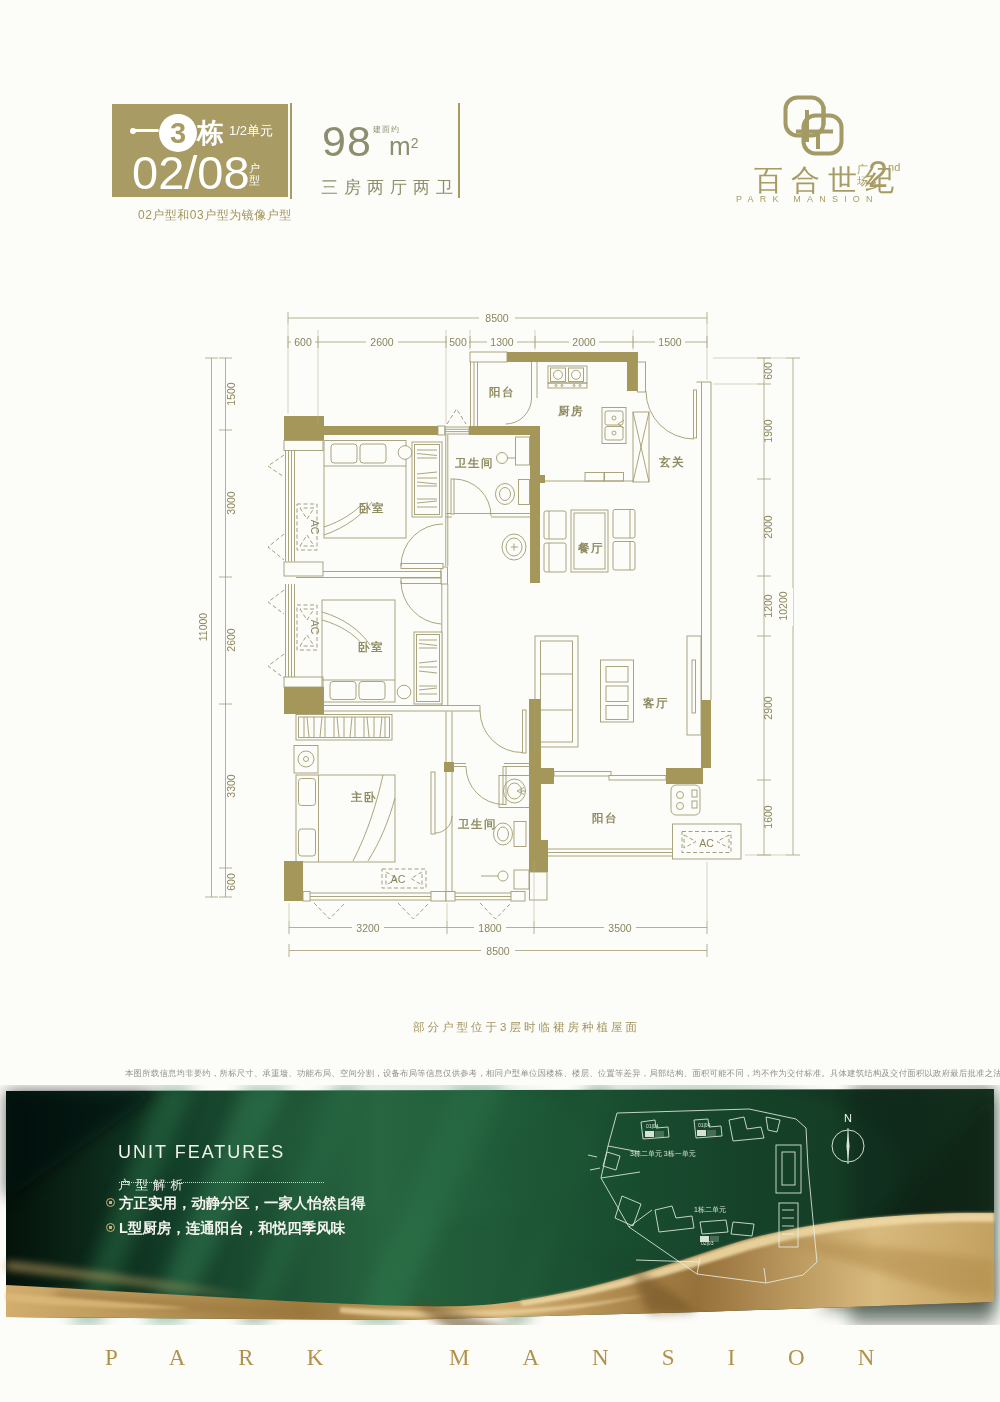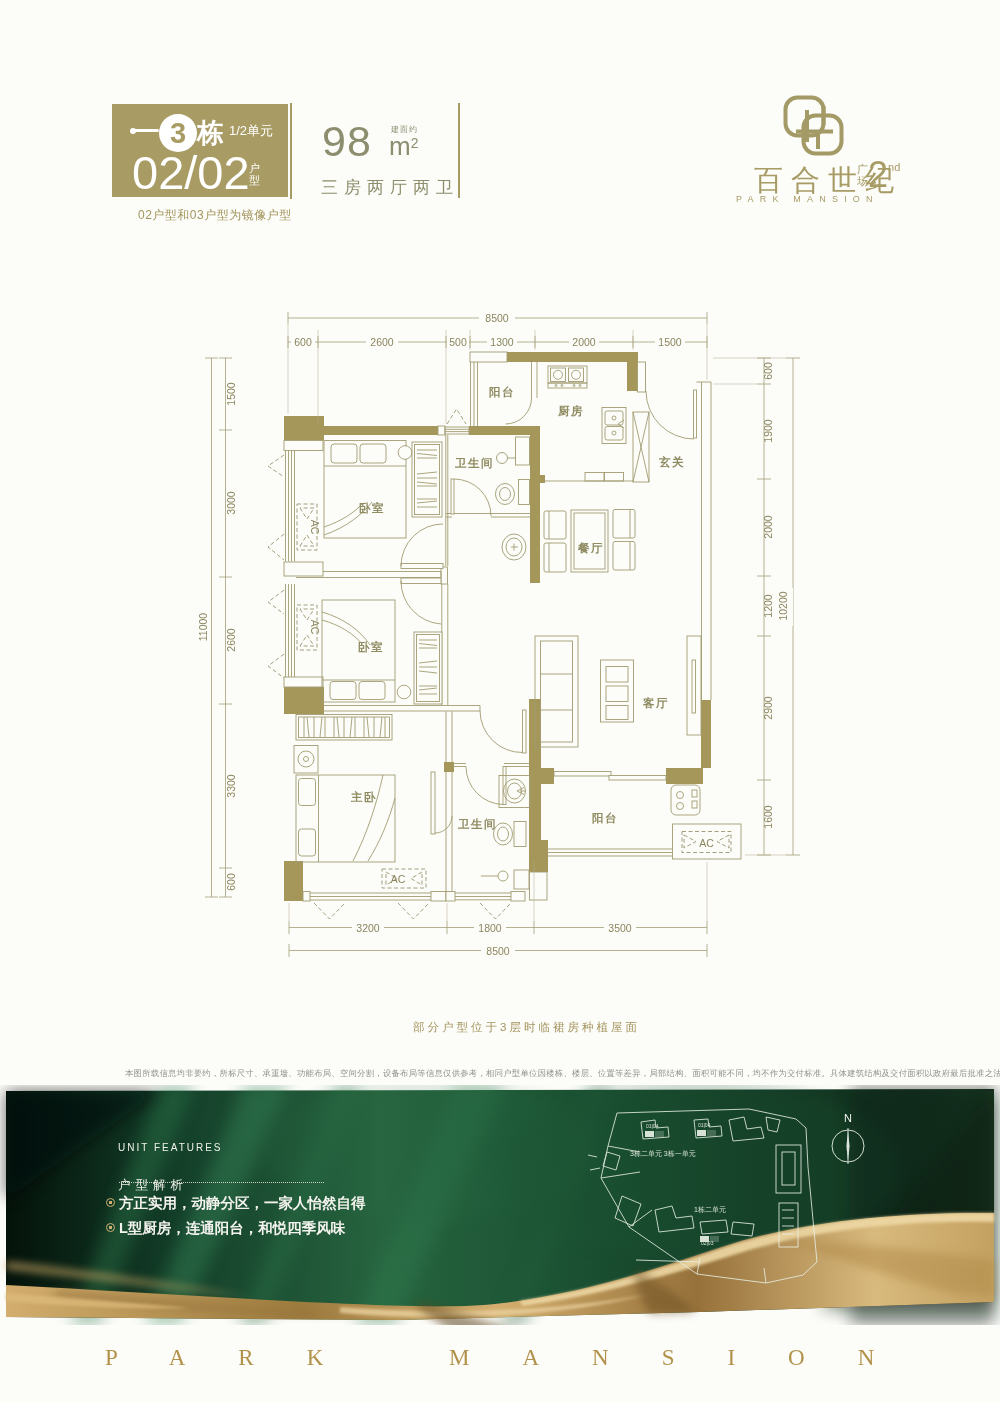--- a/index.html
+++ b/index.html
@@ -13,33 +13,33 @@
 
 <div class="abs" style="left:133px;top:129px;width:26px;height:2.5px;background:#fff;border-radius:2px;"></div>
 <div class="abs" style="left:130px;top:127.5px;width:6px;height:6px;background:#fff;border-radius:50%;"></div>
 
 <div class="abs" style="left:159px;top:114px;width:38px;height:38px;background:#fff;border-radius:50%;color:#a89b64;font-size:29px;font-weight:bold;text-align:center;line-height:38px;">3</div>
 
 <div class="abs" style="left:197px;top:115px;color:#fff;font-size:27px;font-weight:bold;">栋</div>
 
 <div class="abs" style="left:229px;top:122px;color:#fff;font-size:13px;">1/2单元</div>
 
-<div class="abs" style="left:132px;top:145px;color:#fff;font-size:47px;letter-spacing:0px;">02/02</div>
+<div class="abs" style="left:132px;top:145px;color:#fff;font-size:47px;letter-spacing:0px;">02/08</div>
 
 <div class="abs" style="left:249px;top:163px;color:#fff;font-size:11px;line-height:11.5px;">户<br>型</div>
 
 <div class="abs" style="left:138px;top:207px;color:#a3955c;font-size:12px;letter-spacing:0.5px;">02户型和03户型为镜像户型</div>
 
 <div class="abs" style="left:290px;top:103px;width:2px;height:96px;background:#a89b64;"></div>
 
 <div class="abs" style="left:458px;top:103px;width:2px;height:95px;background:#a89b64;"></div>
 
 <div class="abs" style="left:322px;top:117px;color:#8c8e6e;font-size:43px;letter-spacing:1px;">98</div>
 
-<div class="abs" style="left:391px;top:124px;color:#8c8e6e;font-size:8px;letter-spacing:1px;">建面约</div>
+<div class="abs" style="left:373px;top:124px;color:#8c8e6e;font-size:8px;letter-spacing:1px;">建面约</div>
 
 <div class="abs" style="left:389px;top:131px;color:#8c8e6e;font-size:26px;">m<span style="font-size:14px;vertical-align:7px;">2</span></div>
 
 <div class="abs" style="left:321px;top:176px;color:#8d8e6b;font-size:17px;letter-spacing:6px;">三房两厅两卫</div>
 
 <svg class="abs" style="left:780px;top:92px;" width="66" height="66" viewBox="0 0 66 66" fill="none">
 <g stroke="#a49a66" stroke-width="4" stroke-linecap="butt">
 <rect x="5.5" y="5.5" width="38" height="38" rx="12"></rect>
 <rect x="23.5" y="23.5" width="38" height="38" rx="12"></rect>
 <line x1="43.5" y1="14" x2="43.5" y2="33"></line>
@@ -715,21 +715,21 @@
 </g>
 
 <g stroke="#e8efe6" fill="none" stroke-width="0.9">
 <circle cx="848" cy="1146" r="16"></circle>
 <line x1="848" y1="1128" x2="848" y2="1164"></line>
 <path d="M848,1131 L849.6,1146 L848,1161 L846.4,1146 Z" fill="#e8efe6" stroke="none" opacity="0.9"></path>
 <text x="848" y="1122" fill="#eef3ec" stroke="none" font-size="11" text-anchor="middle" font-family="Liberation Sans">N</text>
 </g>
 </svg>
 
-<div class="abs" style="left:118px;top:1142px;color:#f2f2ec;font-size:10px;letter-spacing:2px;">UNIT FEATURES</div>
+<div class="abs" style="left:118px;top:1142px;color:#f2f2ec;font-size:18px;letter-spacing:2px;">UNIT FEATURES</div>
 <div class="abs" style="left:118px;top:1158px;color:#f2f2ec;font-size:12.5px;letter-spacing:5px;margin-top:19px;">户型解析</div>
 
 <div class="abs" style="left:119px;top:1182px;width:205px;border-top:1px dotted #cfcfc6;"></div>
 
 <div class="abs" style="left:106px;top:1191px;color:#f4f3ee;font-size:14.5px;line-height:25.2px;font-weight:bold;">
 <div><span class="blt"></span>方正实用，动静分区，一家人怡然自得</div>
 <div><span class="blt"></span>L型厨房，连通阳台，和悦四季风味</div>
 </div>
 <style>
 .blt{display:inline-block;width:7px;height:7px;border:1.5px solid #cdb174;border-radius:50%;margin-right:4px;vertical-align:1px;background:radial-gradient(circle,#cdb174 0 1.5px,transparent 2px);}

